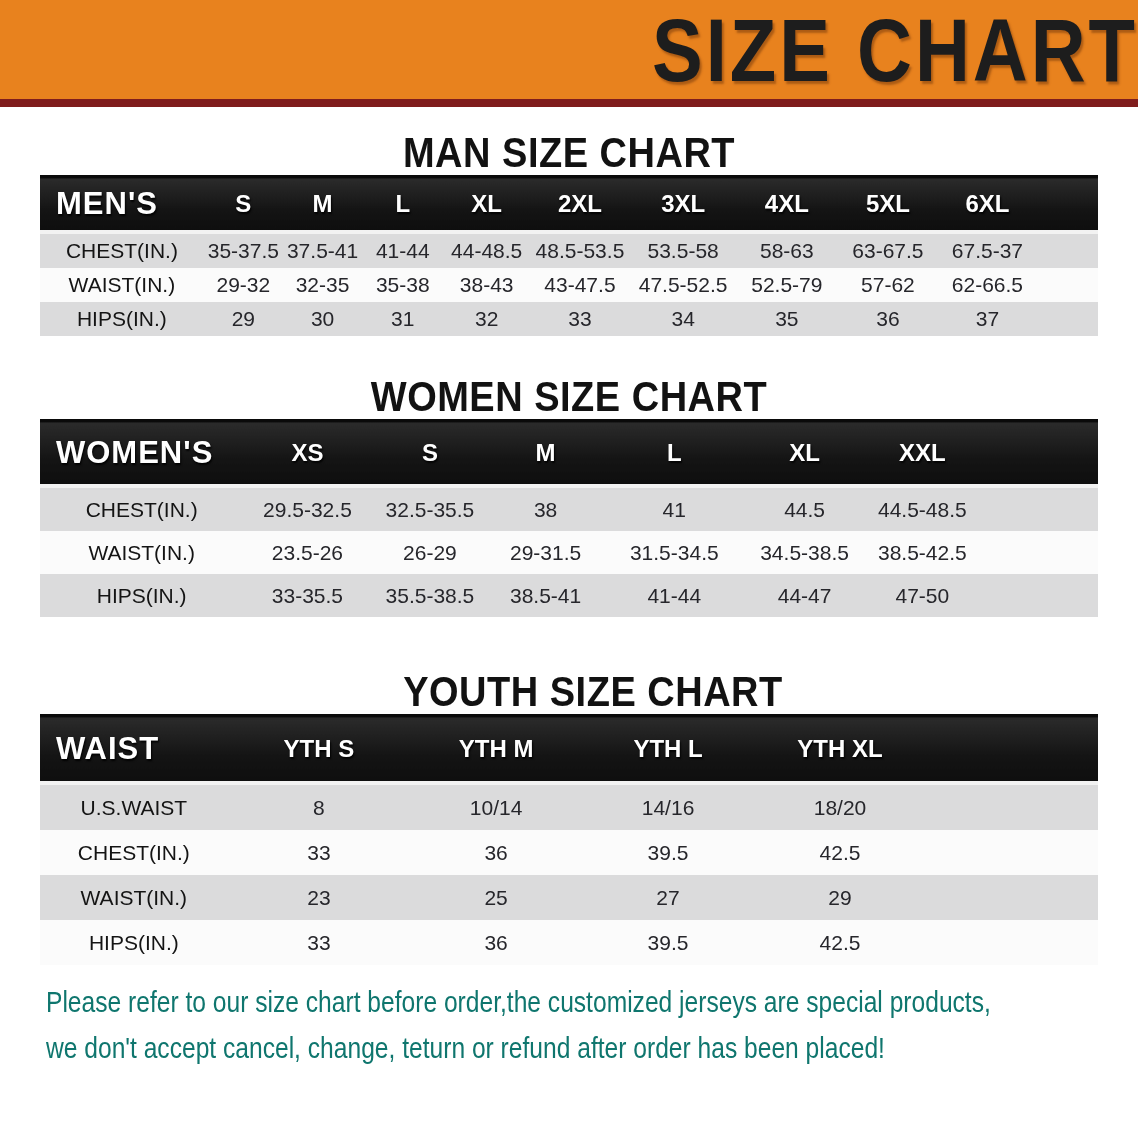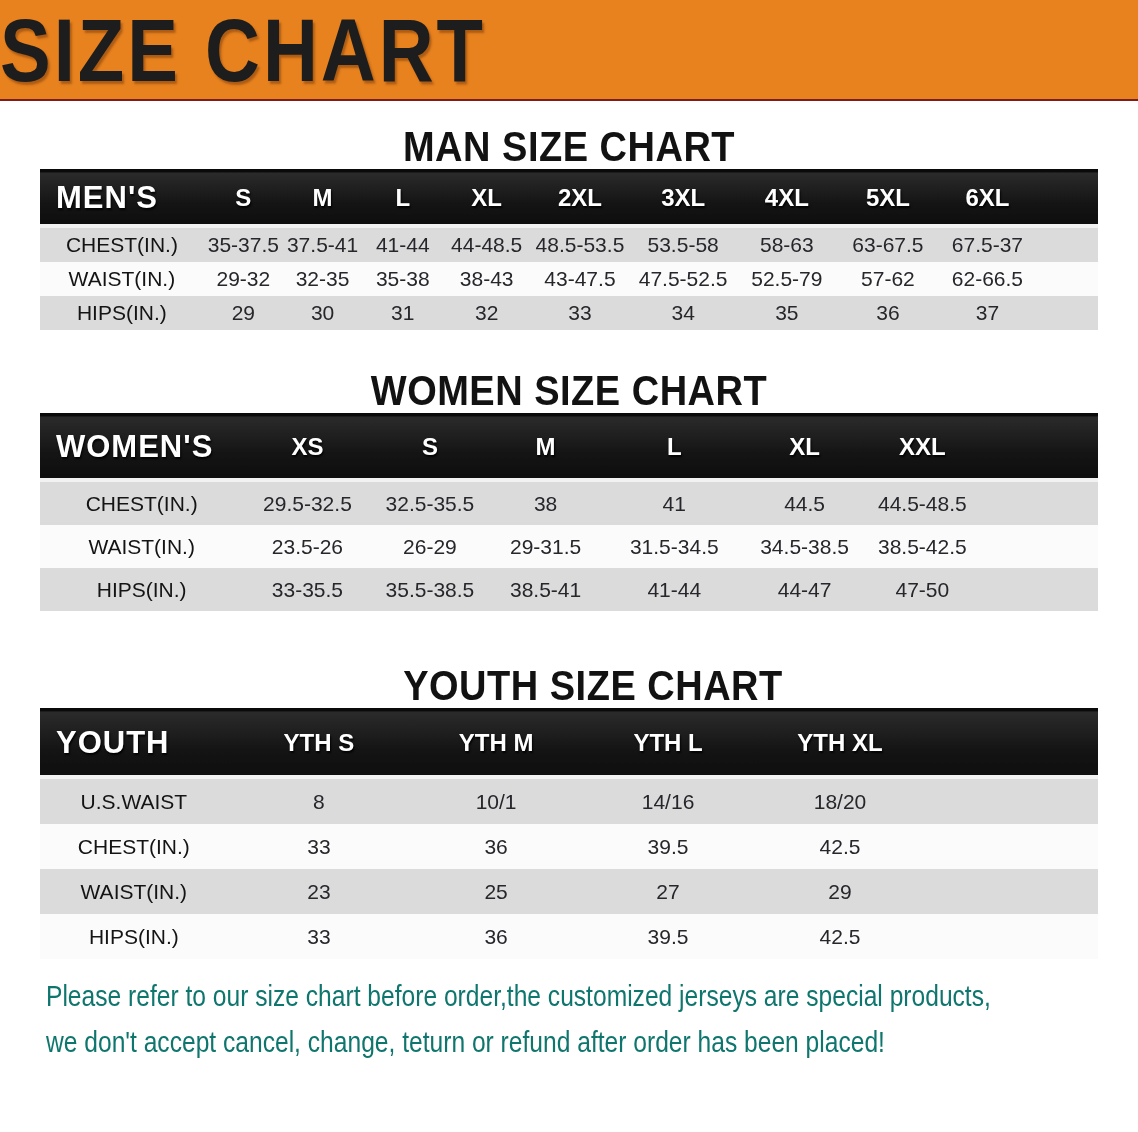--- a/index.html
+++ b/index.html
@@ -8,24 +8,24 @@
     height: 1132px;
     background: #ffffff;
     font-family: "Liberation Sans", sans-serif;
     overflow: hidden;
   }
 
   
   .banner {
     height: 99px;
     background: #E8821E;
-    border-bottom: 2px solid #7f1d1d;
+    border-bottom: 8px solid #7f1d1d;
     display: flex;
     align-items: center;
-    justify-content: flex-start;
+    justify-content: flex-end;
   }
   .banner-title {
     font-size: 76px;
     font-weight: bold;
     color: #1D1D1D;
     letter-spacing: 3px;
     transform: scaleY(1.18);
     text-shadow: 2px 3px 2px rgba(60,20,0,0.35);
     white-space: nowrap;
   }
@@ -250,33 +250,33 @@
     </table>
 </div>
 
 <div id="sec-youth">
   <h2 class="section-heading">
     <span>YOUTH SIZE CHART</span>
   </h2>
   <table class="size-table tbl-youth">
       <thead>
         <tr>
-          <th class="corner">YOUTH</th>
+          <th class="corner">WAIST</th>
           <th>YTH S</th>
           <th>YTH M</th>
           <th>YTH L</th>
           <th>YTH XL</th>
           <th class="filler"></th>
         </tr>
       </thead>
       <tbody>
         <tr>
           <td class="rowlabel">U.S.WAIST</td>
           <td>8</td>
-          <td>10/1</td>
+          <td>10/14</td>
           <td>14/16</td>
           <td>18/20</td>
           <td class="filler"></td>
         </tr>
         <tr>
           <td class="rowlabel">CHEST(IN.)</td>
           <td>33</td>
           <td>36</td>
           <td>39.5</td>
           <td>42.5</td>

